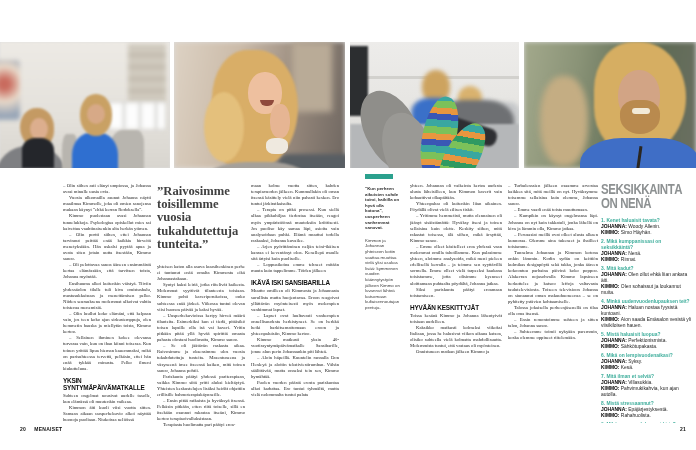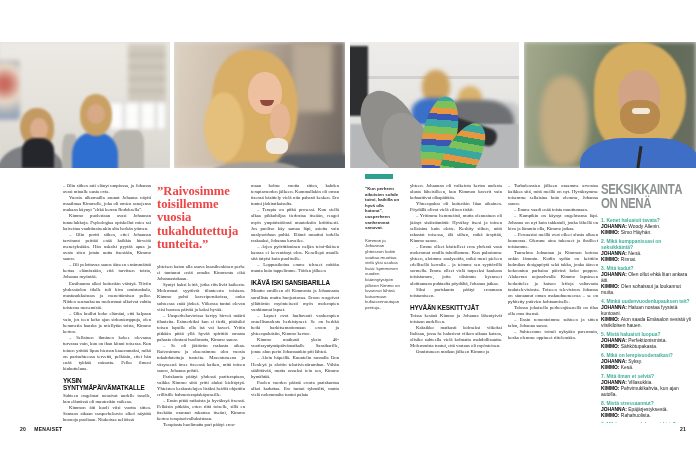--- a/index.html
+++ b/index.html
@@ -66,21 +66,21 @@
   .ph4 .cord{left:112px;top:104px;width:3px;height:50px;background:#2a2620;transform:rotate(8deg);}
   
   .col{position:absolute;top:183px;height:265px;overflow:hidden;text-align:justify;}
   .c1{left:63px;width:88px;}  .c2{left:157px;width:88px;}  .c3{left:251px;width:88px;}
   .c4{left:410px;width:92px;} .c5{left:508px;width:90px;}
   .bodyp{margin:0;font-size:4.7px;line-height:6.1px;color:#1d1d1d;}
   .bodyp + .bodyp{text-indent:6px;}
   .colhead{margin:5px 0 2px 0;font-family:"Liberation Sans",sans-serif;font-weight:bold;
            font-size:6.4px;letter-spacing:-0.2px;color:#111;text-align:left;}
   .pullquote{margin:2px 0 13px 0;font-family:"Liberation Serif",serif;font-weight:bold;
-             font-size:12.6px;line-height:13.2px;color:#ef4444;text-align:left;text-indent:0;}
+             font-size:12.6px;line-height:13.2px;color:#404040;text-align:left;text-indent:0;}
   
   .caption-col{position:absolute;left:365px;top:174px;width:35px;}
   .caption-marker{width:28px;height:5px;background:#2ba18e;margin-bottom:7px;}
   .caption-p{margin:0 0 7px 0;font-family:"Liberation Sans",sans-serif;font-size:4.4px;
              line-height:5.6px;color:#3c3c3c;text-align:left;}
   .caption-p.b{font-weight:bold;color:#2f2f2f;}
   
   .sidebar{position:absolute;left:601px;top:183px;width:90px;height:240px;overflow:hidden;}
   .sb-title{font-family:"Liberation Sans",sans-serif;font-weight:bold;font-size:14px;line-height:13.5px;
             color:#8d9192;letter-spacing:-0.5px;transform:scaleX(0.82);transform-origin:left top;margin:0 0 8px 0;}

